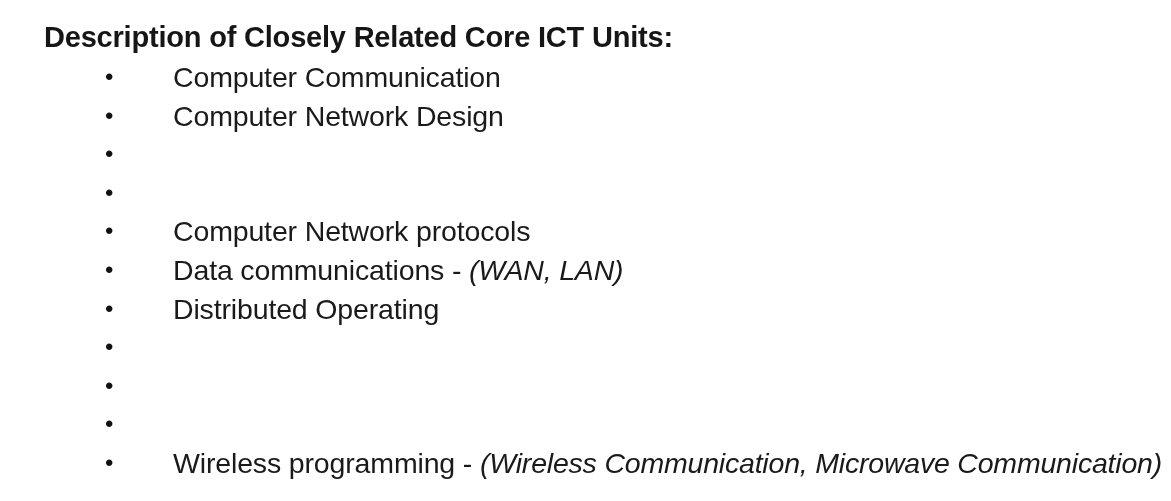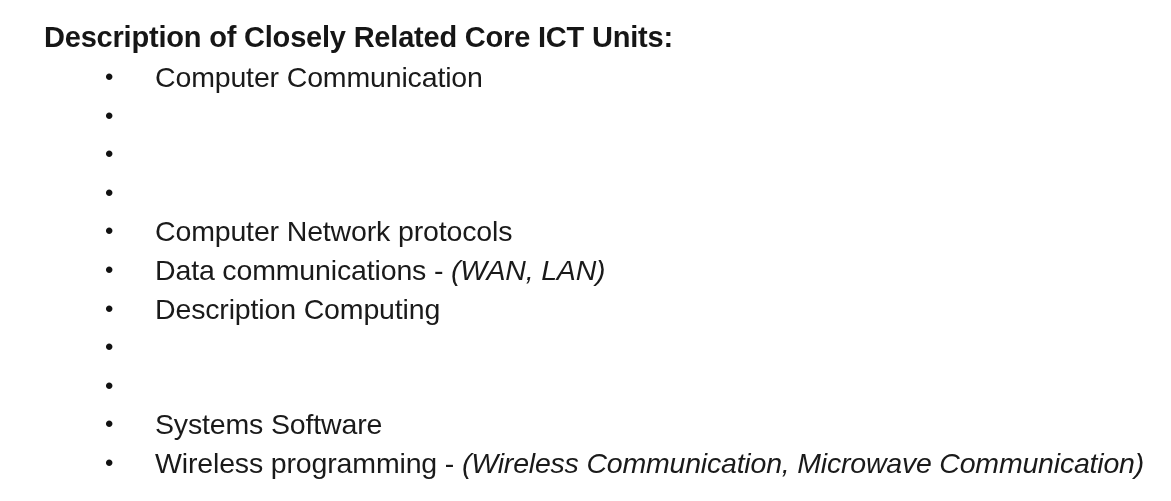--- a/index.html
+++ b/index.html
@@ -53,21 +53,21 @@
     top: 0;
     width: 14px;
     height: 38.6px;
     line-height: 38.6px;
     font-size: 24px;
     color: #111111;
     text-align: left;
   }
   .bullet-text {
     position: absolute;
-    left: 155px;
+    left: 173px;
     top: 0;
     height: 38.6px;
     line-height: 38.6px;
     font-size: 28.5px;
     font-weight: normal;
     letter-spacing: -0.15px;
     color: #1a1a1a;
   }
   .bullet-text .dash {
     font-style: normal;
@@ -86,20 +86,21 @@
 
   <ul class="bullet-list">
 
     <li class="bullet-item">
       <span class="bullet-marker">•</span>
       <span class="bullet-text"><span>Computer Communication</span><span class="dash"></span><span class="note"></span></span>
     </li>
 
     <li class="bullet-item">
       <span class="bullet-marker">•</span>
+      <span class="bullet-text"><span>Computer Network Design</span><span class="dash"></span><span class="note"></span></span>
     </li>
 
     <li class="bullet-item">
       <span class="bullet-marker">•</span>
     </li>
 
     <li class="bullet-item">
       <span class="bullet-marker">•</span>
     </li>
 
@@ -108,34 +109,33 @@
       <span class="bullet-text"><span>Computer Network protocols</span><span class="dash"></span><span class="note"></span></span>
     </li>
 
     <li class="bullet-item">
       <span class="bullet-marker">•</span>
       <span class="bullet-text"><span>Data communications</span><span class="dash"> - </span><span class="note">(WAN, LAN)</span></span>
     </li>
 
     <li class="bullet-item">
       <span class="bullet-marker">•</span>
-      <span class="bullet-text"><span>Description Computing</span><span class="dash"></span><span class="note"></span></span>
+      <span class="bullet-text"><span>Distributed Operating</span><span class="dash"></span><span class="note"></span></span>
     </li>
 
     <li class="bullet-item">
       <span class="bullet-marker">•</span>
     </li>
 
     <li class="bullet-item">
       <span class="bullet-marker">•</span>
     </li>
 
     <li class="bullet-item">
       <span class="bullet-marker">•</span>
-      <span class="bullet-text"><span>Systems Software</span><span class="dash"></span><span class="note"></span></span>
     </li>
 
     <li class="bullet-item">
       <span class="bullet-marker">•</span>
       <span class="bullet-text"><span>Wireless programming</span><span class="dash"> - </span><span class="note">(Wireless Communication, Microwave Communication)</span></span>
     </li>
 
   </ul>
 </div>
 

